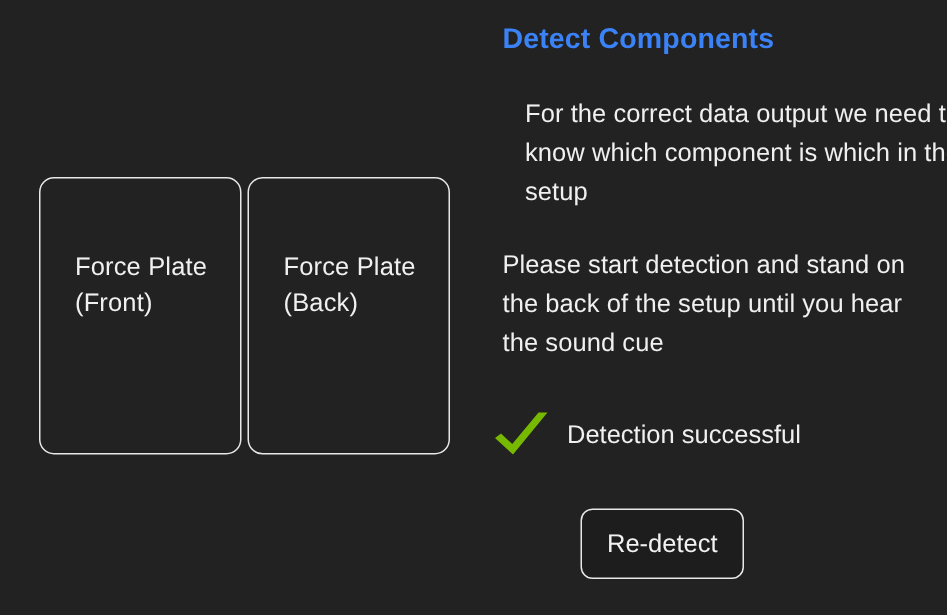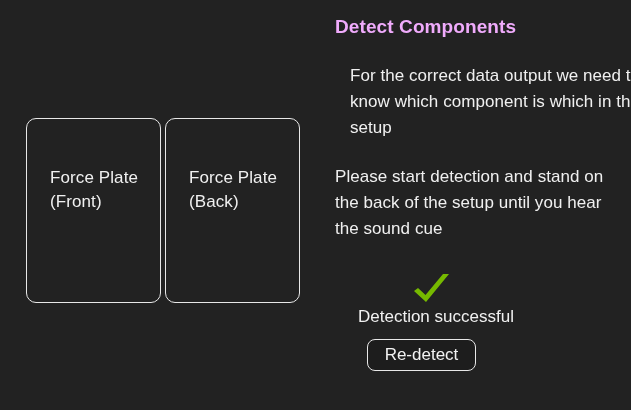--- a/index.html
+++ b/index.html
@@ -57,68 +57,67 @@
   
   .panel {
     position: absolute;
     left: 335px;
     top: 14px;
     width: 290px;
   }
   .panel-title {
     font-size: 19px;
     font-weight: bold;
-    color: #f0abfc;
+    color: #3b82f6;
     letter-spacing: 0.1px;
     margin: 0;
     padding: 0;
     line-height: 26px;
   }
   .para {
     font-size: 17px;
     line-height: 26px;
     color: #f0f0f0;
     margin: 0;
     padding: 0;
     letter-spacing: 0.05px;
   }
   .para-1 { position: absolute; left: 0; top: 49px; width: 292px; margin-left: 15px; }
   .para-2 { position: absolute; left: 0; top: 150px; width: 292px; }
 
   
   .status-row {
     position: absolute;
-    left: 350px;
+    left: 326px;
     top: 272px;
     height: 36px;
     display: flex;
     align-items: center;
-    flex-direction: column;
   }
   .check-icon {
     width: 44px;
     height: 34px;
     display: block;
     flex: 0 0 auto;
   }
   .status-text {
     font-size: 17px;
     line-height: 22px;
     color: #f0f0f0;
     margin-left: 8px;
     white-space: nowrap;
   }
 
   
   .redetect-btn {
     position: absolute;
-    left: 367px;
+    left: 387px;
     top: 339px;
     width: 109px;
-    height: 32px;
+    height: 47px;
     border: 1.5px solid #e8e8e8;
     border-radius: 8px;
     background: #1d1d1d;
     color: #f2f2f2;
     font-family: "Liberation Sans", sans-serif;
     font-size: 17px;
     line-height: 20px;
     padding: 0;
     cursor: pointer;
     box-sizing: border-box;

